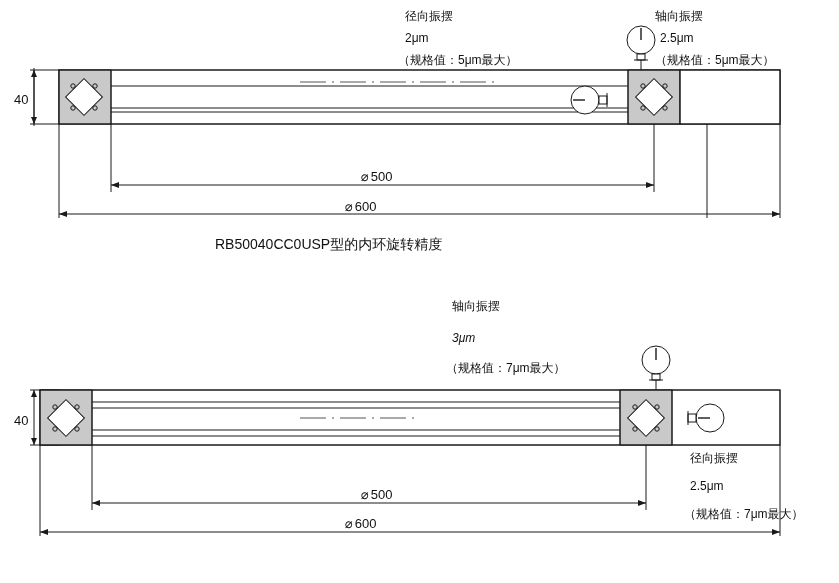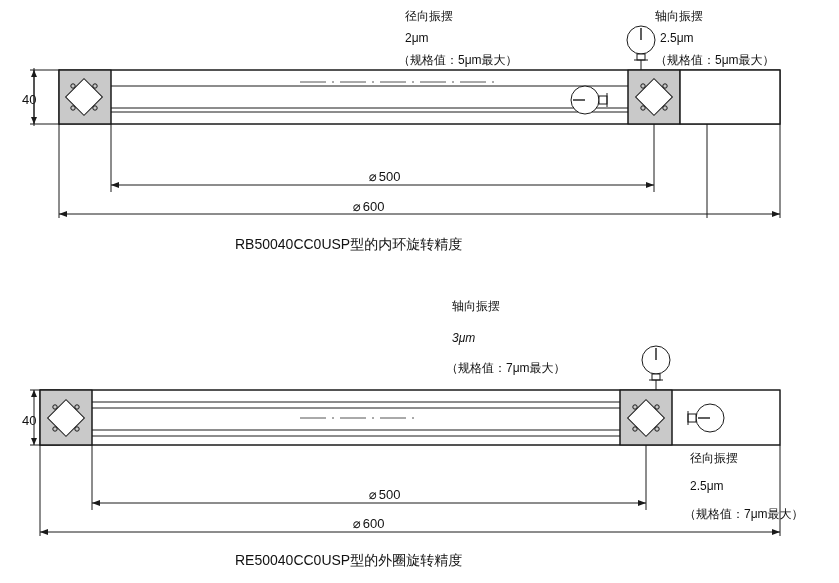--- a/index.html
+++ b/index.html
@@ -7,22 +7,22 @@
     width:839px;height:583px;
     background:#ffffff;
     font-family:"Liberation Sans","DejaVu Sans",sans-serif;
     color:#111;
     position:relative;
     overflow:hidden;
   }
   .stage{position:absolute;left:0;top:0;width:839px;height:583px;}
   .abs{position:absolute;}
   .txt{font-size:12px;line-height:17px;white-space:nowrap;color:#111;}
-  .caption{font-size:14px;white-space:nowrap;color:#111;margin-left:20px;}
-  .dim{font-size:13px;white-space:nowrap;color:#111;margin-left:8px;}
+  .caption{font-size:14px;white-space:nowrap;color:#111;}
+  .dim{font-size:13px;white-space:nowrap;color:#111;}
   svg{display:block;}
 </style>
 </head>
 <body>
 
 <div class="stage">
 
   <div class="abs" style="left:0;top:0;width:839px;height:270px;">
 
     <div class="abs txt" style="left:405px;top:8px;">径向振摆</div>
@@ -138,21 +138,20 @@
 
     <div class="abs dim" style="left:14px;top:123px;">40</div>
 
     <div class="abs dim" style="left:361px;top:197px;">
       <span>⌀</span><span style="margin-left:2px">500</span>
     </div>
     <div class="abs dim" style="left:345px;top:226px;">
       <span>⌀</span><span style="margin-left:2px">600</span>
     </div>
 
-    <div class="abs caption" style="left:215px;top:262px;">RE50040CC0USP型的外圈旋转精度</div>
 
     <svg class="abs" style="left:0;top:0;" width="839" height="258" viewBox="0 0 839 258">
       <g stroke="#1a1a1a" fill="none" stroke-width="1">
 
         <line x1="34" y1="100" x2="34" y2="155"></line>
         <path d="M34 100 l-3 7 l6 0 z" fill="#1a1a1a" stroke="none"></path>
         <path d="M34 155 l-3 -7 l6 0 z" fill="#1a1a1a" stroke="none"></path>
         <line x1="30" y1="100" x2="60" y2="100"></line>
         <line x1="30" y1="155" x2="60" y2="155"></line>
 

